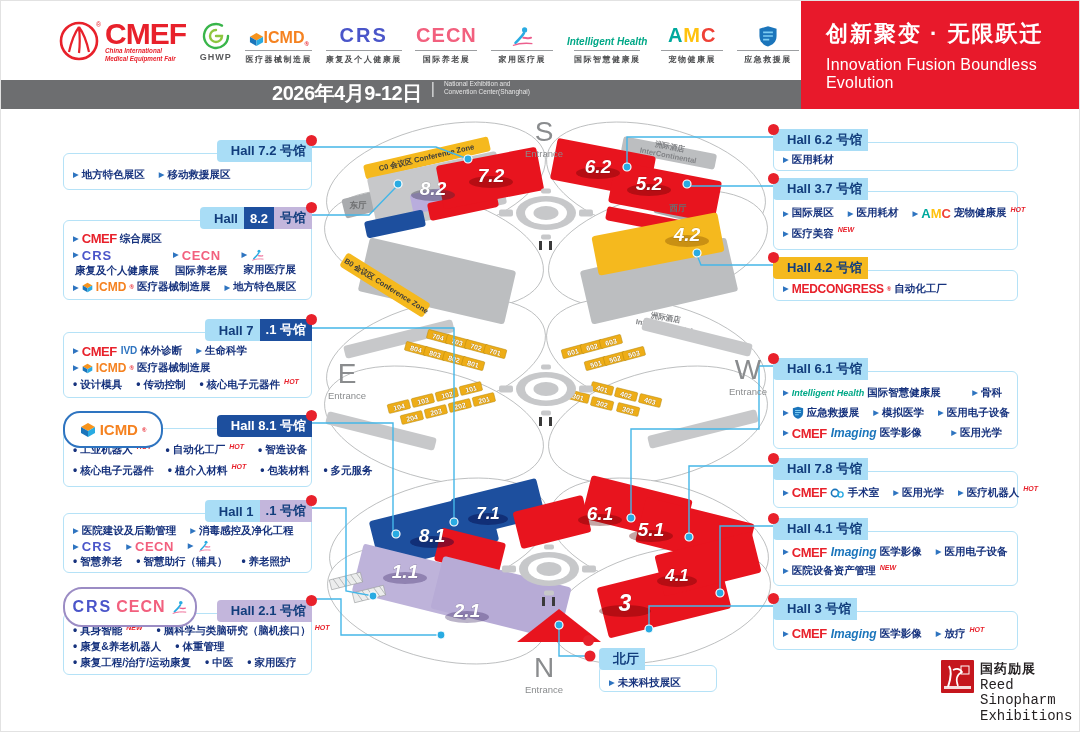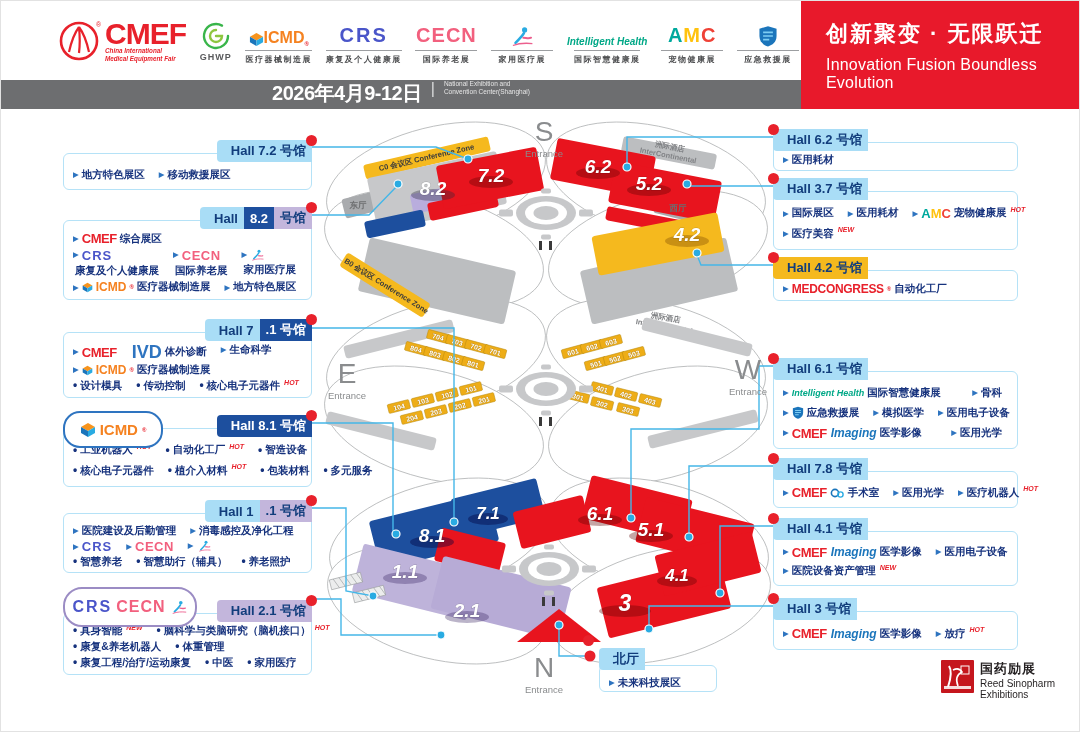--- a/index.html
+++ b/index.html
@@ -10,21 +10,21 @@
   .brand-cmef{display:flex;align-items:center;gap:4px}
   .cmef-word{color:#e8212b;font-weight:900;font-size:30px;letter-spacing:-1px;line-height:.9}
   .cmef-sub{color:#e8212b;font-size:6.3px;font-weight:700;font-style:italic;line-height:1.15}
   .brand-ghwp{display:flex;flex-direction:column;align-items:center;gap:1px}
   .ghwp-word{color:#58595b;font-size:9px;font-weight:800;letter-spacing:1px}
   .expo{display:flex;flex-direction:column;align-items:center}
   .expo .lrow{height:30px;display:flex;align-items:flex-end;justify-content:center}
   .expo .cap{margin-top:3px;padding-top:3px;border-top:1px solid #9c9ea1;font-size:8px;font-weight:700;color:#4d4e50;letter-spacing:1.5px;min-width:62px;text-align:center}
   .lg{font-weight:900;line-height:1}
   .lg-cmef{color:#e8212b;font-size:13px;letter-spacing:-.5px}
-  .lg-ivd{color:#2e74c0;font-size:18px;margin-left:12px}
+  .lg-ivd{color:#2e74c0;font-size:10px;margin-left:1px}
   .lg-crs{color:#4a55c9;font-size:13px;letter-spacing:1px}
   .lg-cecn{color:#f2607e;font-size:13px;letter-spacing:.5px}
   .lg-icmd{color:#f58220;font-size:12px}
   .lg-img{color:#1b75bb;font-size:12px;font-style:italic;margin-left:1px}
   .lg-med{color:#e8212b;font-size:12px;letter-spacing:-.3px}
   .lg-ih{color:#00a887;font-size:9px;font-style:italic}
   .lg-amc .a{color:#00a99d}.lg-amc .m{color:#ffc20e}.lg-amc .c{color:#ef4136}
   .strip-crs{color:#4a55c9;font-weight:900;font-size:20px;letter-spacing:2px}
   .strip-cecn{color:#f2607e;font-weight:900;font-size:20px;letter-spacing:1px}
   .strip-icmd{color:#f58220;font-weight:900;font-size:16px}
@@ -91,21 +91,21 @@
   .mininum{font-weight:800;fill:#fff;font-size:7px;paint-order:stroke;stroke:rgba(120,80,0,.5);stroke-width:.6px;font-family:"Liberation Sans",sans-serif}
   .entl{fill:#8a8c8e;font-size:28px;font-weight:400;font-family:"Liberation Sans",sans-serif}
   .entc{fill:#8a8c8e;font-size:9.5px;font-family:"Liberation Sans",sans-serif}
   .bandtxt{fill:#3c3c3c;font-size:7.5px;font-weight:800;font-family:"Liberation Sans",sans-serif}
   .hoteltxt{fill:#808285;font-size:7.5px;font-weight:800;font-family:"Liberation Sans",sans-serif}
   .halltxt{fill:#6d6e70;font-size:8.5px;font-weight:700;font-family:"Liberation Sans",sans-serif}
   
   .footer{position:absolute;left:940px;top:659px;display:flex;gap:6px;align-items:flex-start}
   .fbox{width:33px;height:33px;background:#c5161d;position:relative;border-radius:1px}
   .ftxt .fcn{font-size:13px;font-weight:800;color:#231f20;letter-spacing:1px}
-  .ftxt .fen{font-size:10px;color:#231f20;font-family:Liberation Sans, sans-serif;line-height:1.1}
+  .ftxt .fen{font-size:14px;color:#231f20;font-family:Liberation Mono, monospace;line-height:1.1}
 </style>
 </head>
 <body>
 
 <div class="canvas">
   <div id="logo-strip">
       <div class="brand-cmef">
         <svg width="42" height="44" viewBox="0 0 42 44">
   <circle cx="20" cy="22" r="18" fill="none" stroke="#e8212b" stroke-width="2.6"></circle>
   <path d="M20 8 C14 16 12 24 10 33 M20 8 C21 18 21 26 20 34 M20 8 C26 16 28 24 30 33" stroke="#e8212b" stroke-width="2.2" fill="none"></path>

